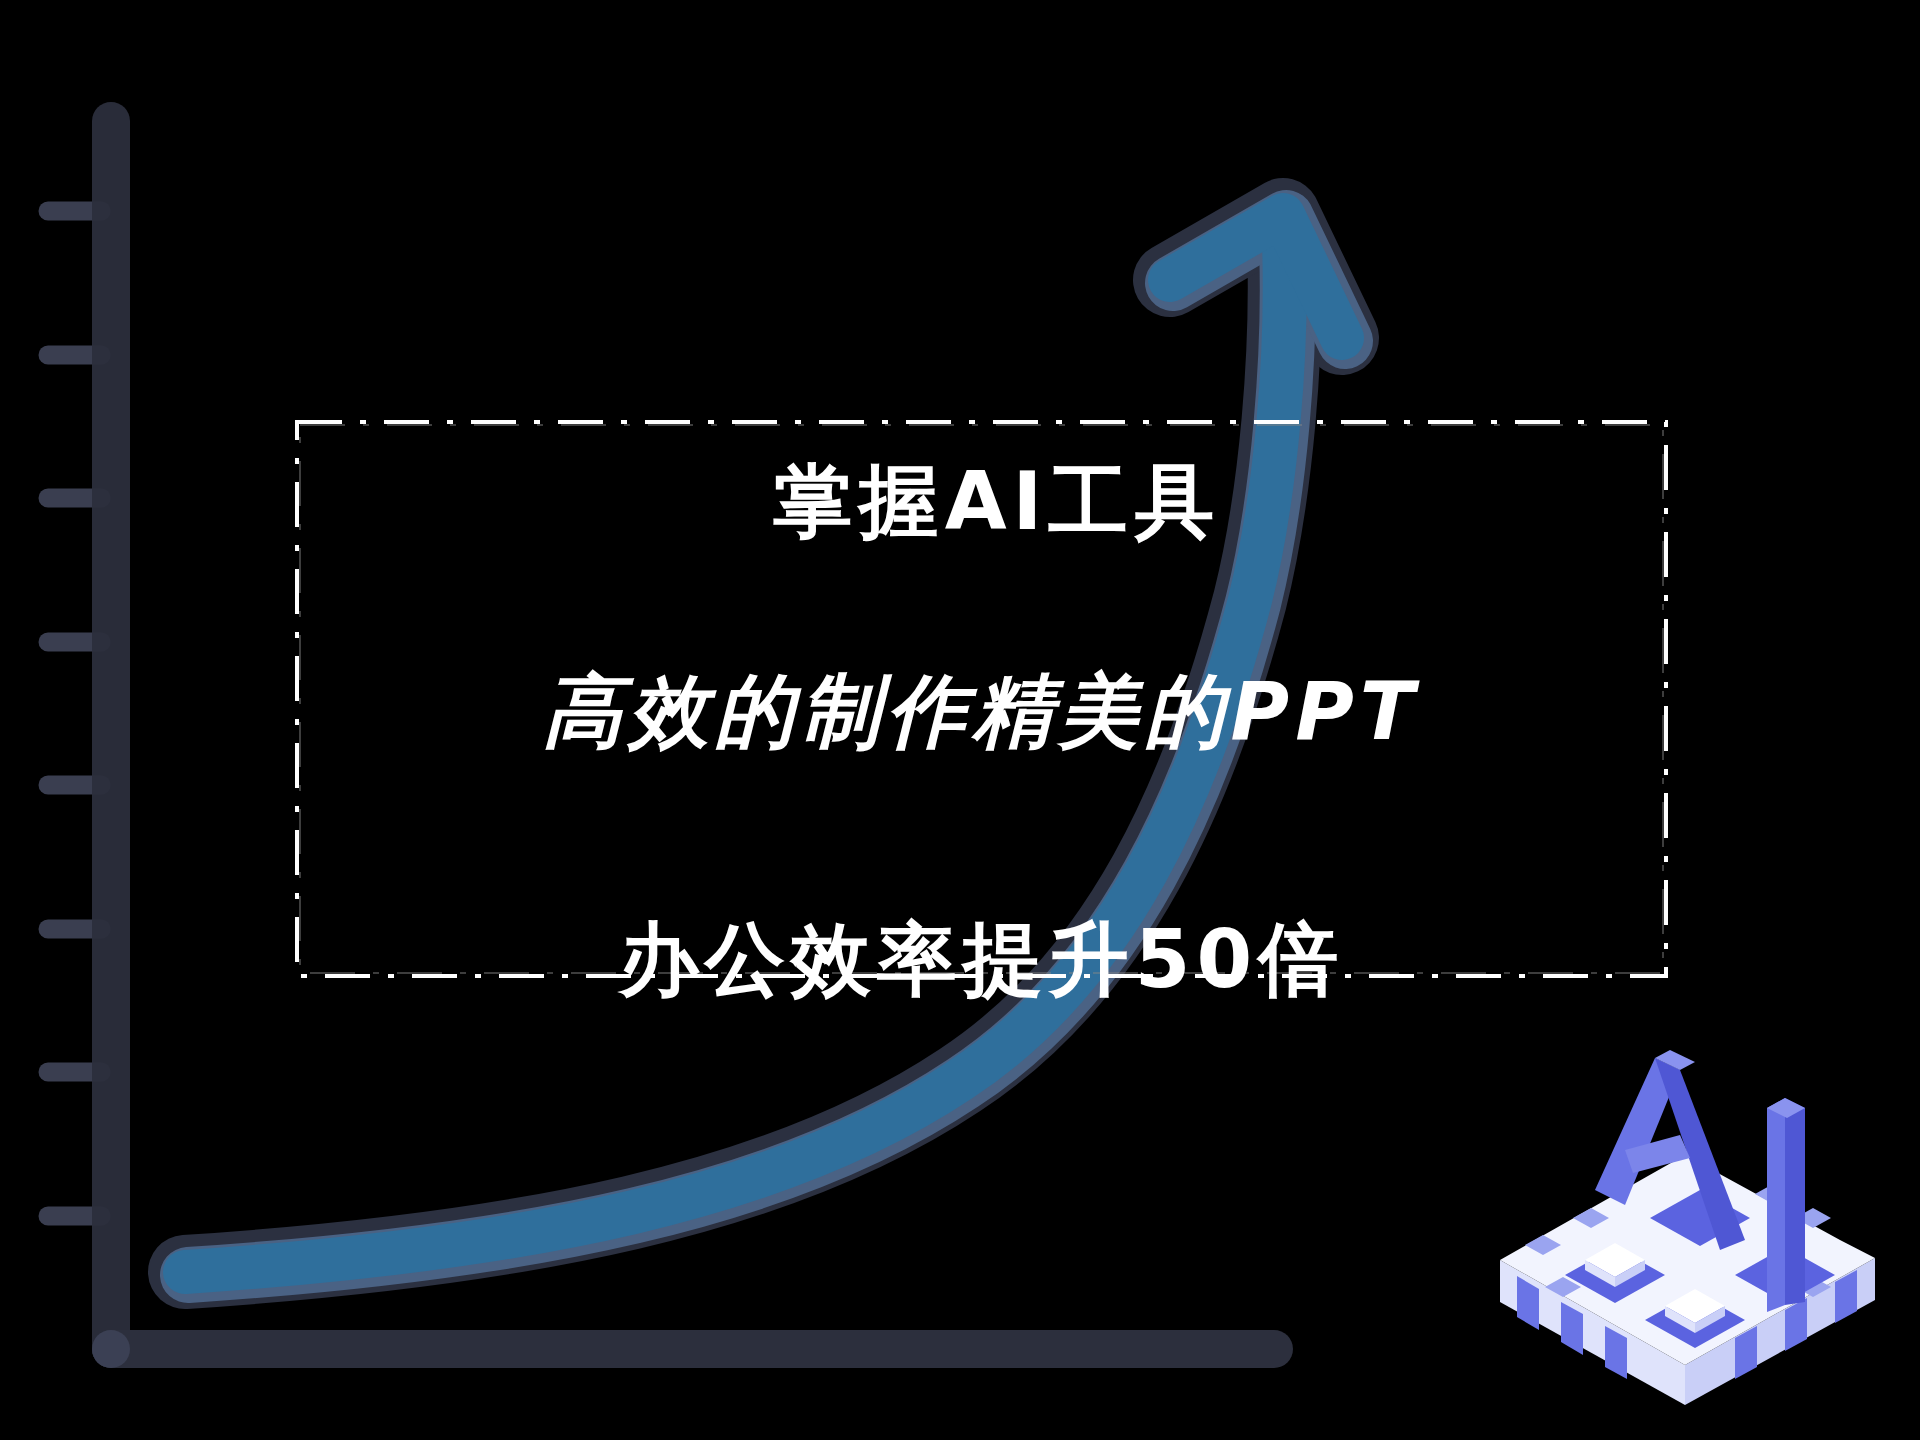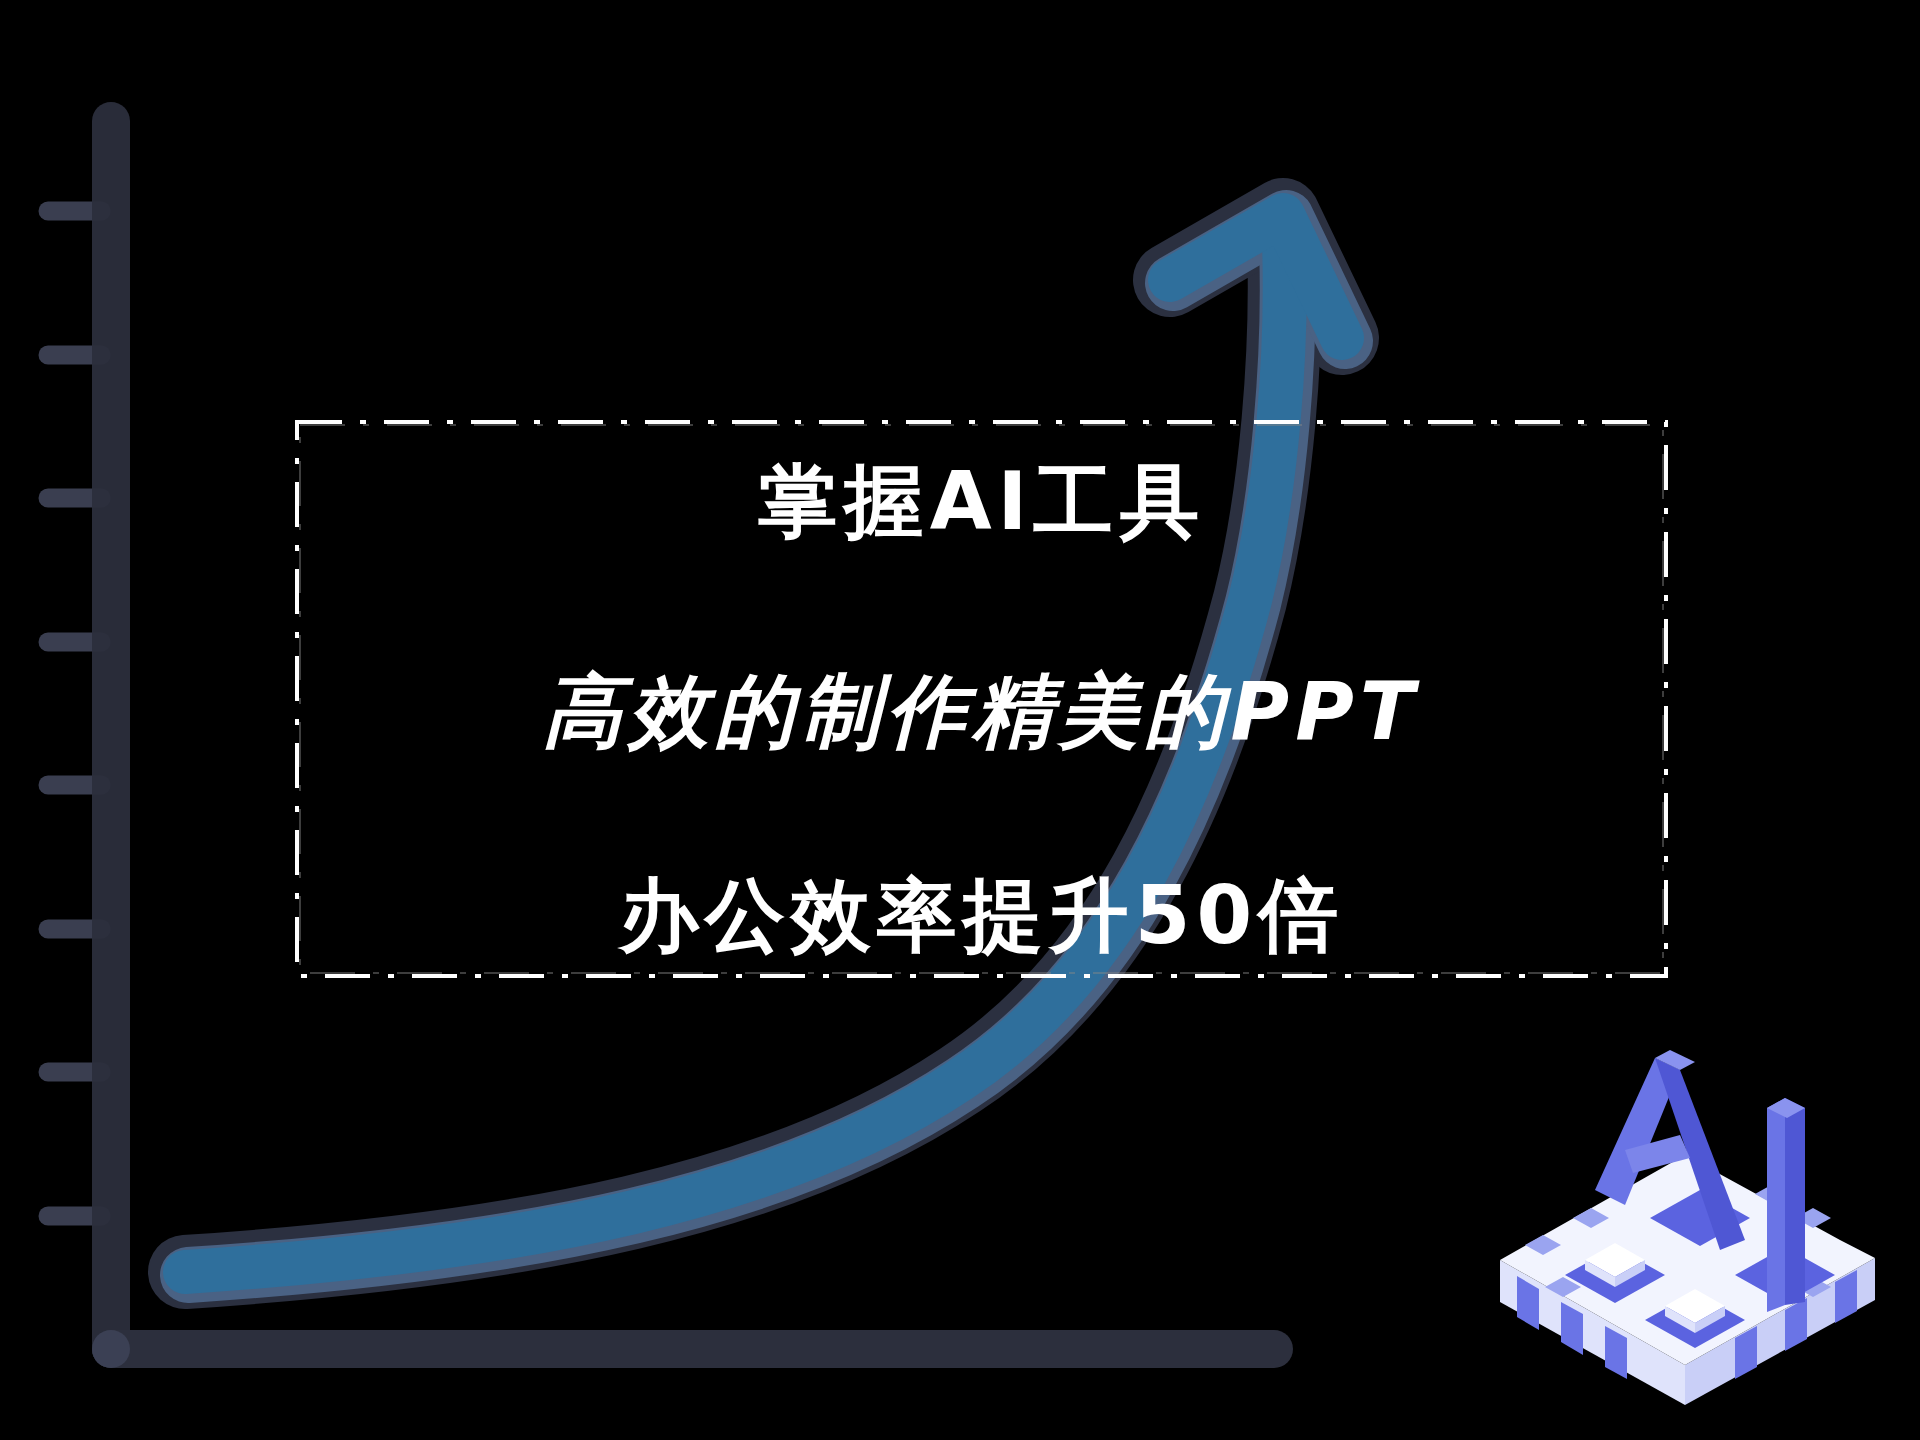--- a/index.html
+++ b/index.html
@@ -9,23 +9,23 @@
     position:absolute; left:295px; top:420px; width:1373px; height:558px;
     box-sizing:border-box;
   }
   .frame svg { position:absolute; left:0; top:0; }
   .headline {
     position:absolute; left:295px; width:1373px; text-align:center;
     color:#ffffff; font-weight:bold; font-size:80px; line-height:1;
     letter-spacing:6px; white-space:nowrap;
     font-family:"DejaVu Sans","Liberation Sans",sans-serif;
   }
-  .line1 { top:462px; }
+  .line1 { top:462px;margin-left:15px; }
   .line2 { top:672px;font-style:italic; }
-  .line3 { top:876px; }
+  .line3 { top:920px; }
   .ai-logo { position:absolute; left:1495px; top:1040px; width:390px; height:380px; }
 </style>
 </head>
 <body>
 
 <svg class="layer" width="1920" height="1440" viewBox="0 0 1920 1440">
   <g stroke="#3a3e50" stroke-width="19" stroke-linecap="round">
     <line x1="48" y1="211" x2="101" y2="211"></line>
     <line x1="48" y1="355" x2="101" y2="355"></line>
     <line x1="48" y1="498" x2="101" y2="498"></line>

